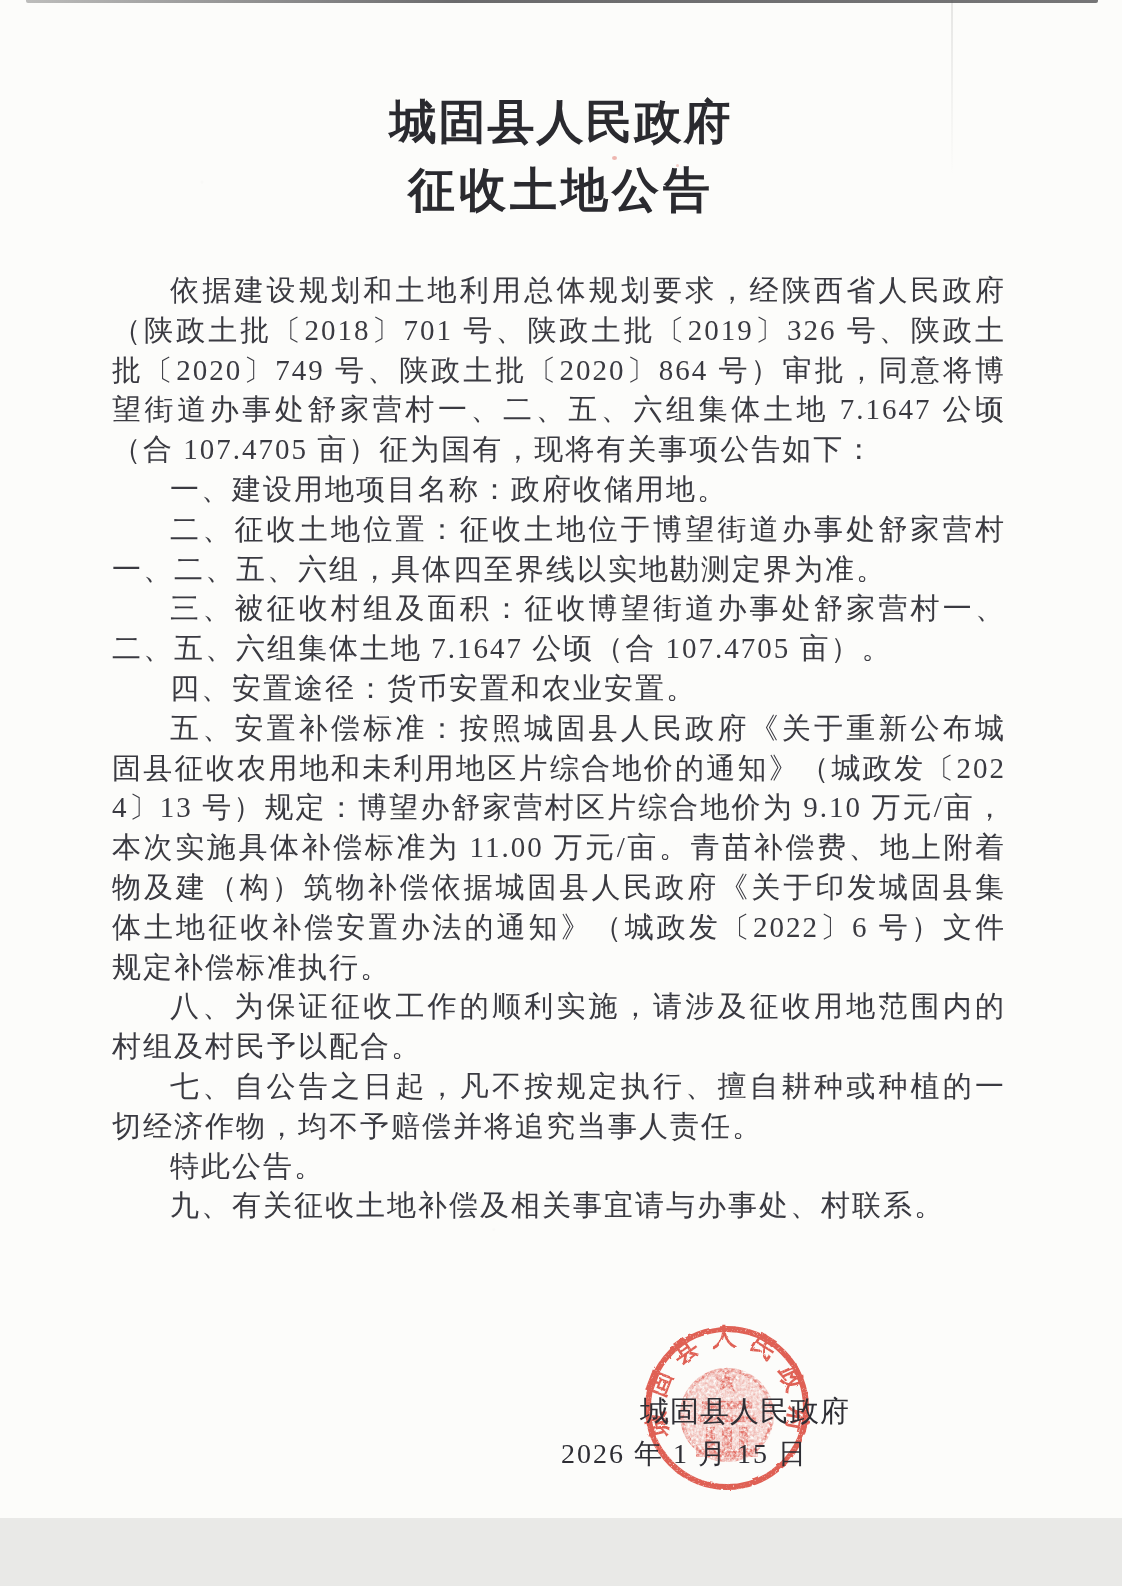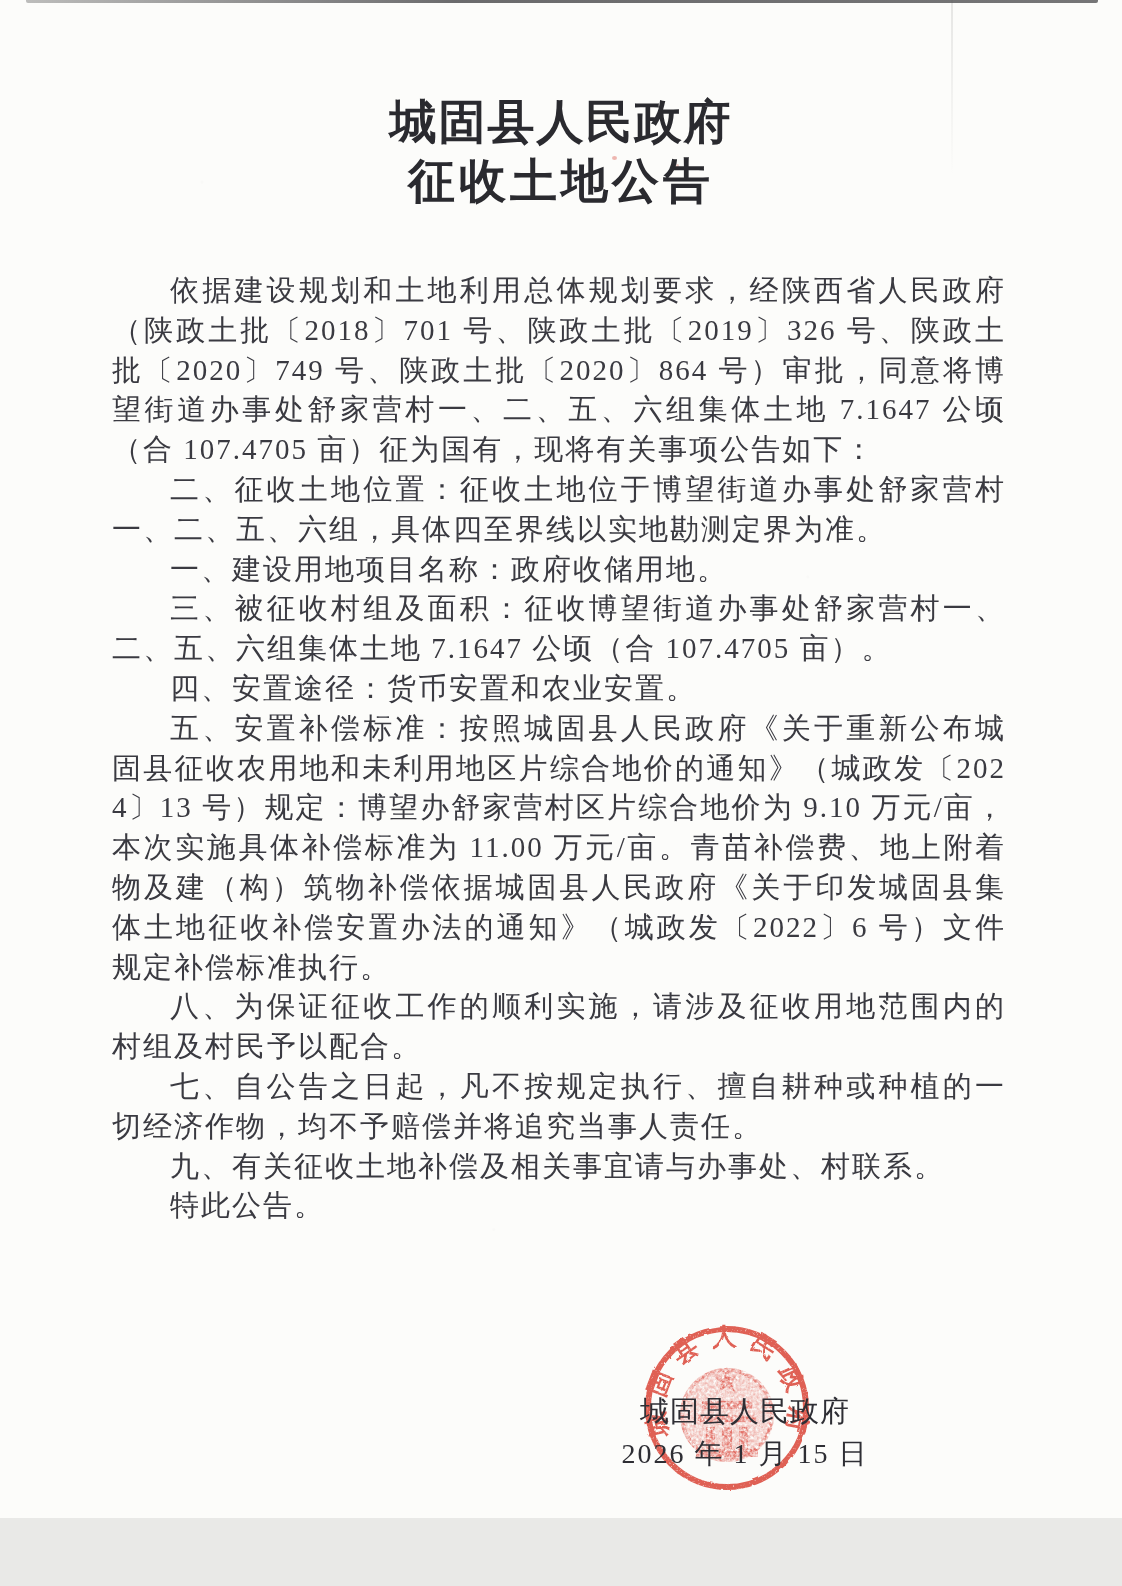--- a/index.html
+++ b/index.html
@@ -36,21 +36,21 @@
   
   .title-line{
     position:absolute;left:0;width:1122px;
     text-align:center;
     font-weight:bold;
     font-size:47px;line-height:1.0;
     color:#2a2a2f;
     letter-spacing:2px;
   }
   .title-1{top:99px;}
-  .title-2{top:158px;letter-spacing:4px;text-align:center;}
+  .title-2{top:167px;letter-spacing:4px;text-align:center;}
 
   
   .doc-body{
     position:absolute;left:112px;top:271px;width:894px;
     font-size:29px;line-height:39.8px;
     color:#3a3a41;
     letter-spacing:2px;
     text-align:justify;
     text-justify:inter-character;
     word-break:break-all;
@@ -59,21 +59,21 @@
   .doc-body p{margin:0;text-indent:2em;text-align-last:left;}
 
   
   .sign-name{
     position:absolute;left:561px;top:1392px;width:368px;
     text-align:center;font-size:29px;color:#2e2e34;letter-spacing:1px;
     z-index:3;
   }
   .sign-date{
     position:absolute;left:561px;top:1435px;width:368px;
-    text-align:center;font-size:28px;color:#2e2e34;letter-spacing:2px;
+    font-size:28px;color:#2e2e34;letter-spacing:2px;
     z-index:3;
   }
   .seal{
     position:absolute;left:642px;top:1323px;width:170px;height:170px;
     z-index:2;opacity:.92;
   }
 </style>
 </head>
 <body>
 
@@ -82,29 +82,29 @@
   <div class="scan-top-edge"></div>
   <div class="scan-crease"></div>
   <div class="red-speck speck-a"></div>
   <div class="red-speck speck-b"></div>
 
   <div class="title-line title-1">城固县人民政府</div>
   <div class="title-line title-2">征收土地公告</div>
 
   <div class="doc-body">
     <p>依据建设规划和土地利用总体规划要求，经陕西省人民政府（陕政土批〔2018〕701 号、陕政土批〔2019〕326 号、陕政土批〔2020〕749 号、陕政土批〔2020〕864 号）审批，同意将博望街道办事处舒家营村一、二、五、六组集体土地 7.1647 公顷（合 107.4705 亩）征为国有，现将有关事项公告如下：</p>
+    <p>一、建设用地项目名称：政府收储用地。</p>
     <p>二、征收土地位置：征收土地位于博望街道办事处舒家营村一、二、五、六组，具体四至界线以实地勘测定界为准。</p>
-    <p>一、建设用地项目名称：政府收储用地。</p>
     <p>三、被征收村组及面积：征收博望街道办事处舒家营村一、二、五、六组集体土地 7.1647 公顷（合 107.4705 亩）。</p>
     <p>四、安置途径：货币安置和农业安置。</p>
     <p>五、安置补偿标准：按照城固县人民政府《关于重新公布城固县征收农用地和未利用地区片综合地价的通知》（城政发〔2024〕13 号）规定：博望办舒家营村区片综合地价为 9.10 万元/亩，本次实施具体补偿标准为 11.00 万元/亩。青苗补偿费、地上附着物及建（构）筑物补偿依据城固县人民政府《关于印发城固县集体土地征收补偿安置办法的通知》（城政发〔2022〕6 号）文件规定补偿标准执行。</p>
     <p>八、为保证征收工作的顺利实施，请涉及征收用地范围内的村组及村民予以配合。</p>
     <p>七、自公告之日起，凡不按规定执行、擅自耕种或种植的一切经济作物，均不予赔偿并将追究当事人责任。</p>
+    <p>特此公告。</p>
     <p>九、有关征收土地补偿及相关事宜请与办事处、村联系。</p>
-    <p>特此公告。</p>
   </div>
 
   <svg class="seal" viewBox="0 0 170 170" xmlns="http://www.w3.org/2000/svg">
     <defs>
       <filter id="mottle" x="-20%" y="-20%" width="140%" height="140%">
         <feTurbulence type="fractalNoise" baseFrequency="0.35" numOctaves="3" seed="7" result="n"></feTurbulence>
         <feColorMatrix in="n" type="matrix" values="0 0 0 0 0  0 0 0 0 0  0 0 0 0 0  1.1 1.1 1.1 0 -1.1" result="a"></feColorMatrix>
         <feComposite in="SourceGraphic" in2="a" operator="in"></feComposite>
       </filter>
       <filter id="rough" x="-20%" y="-20%" width="140%" height="140%">

